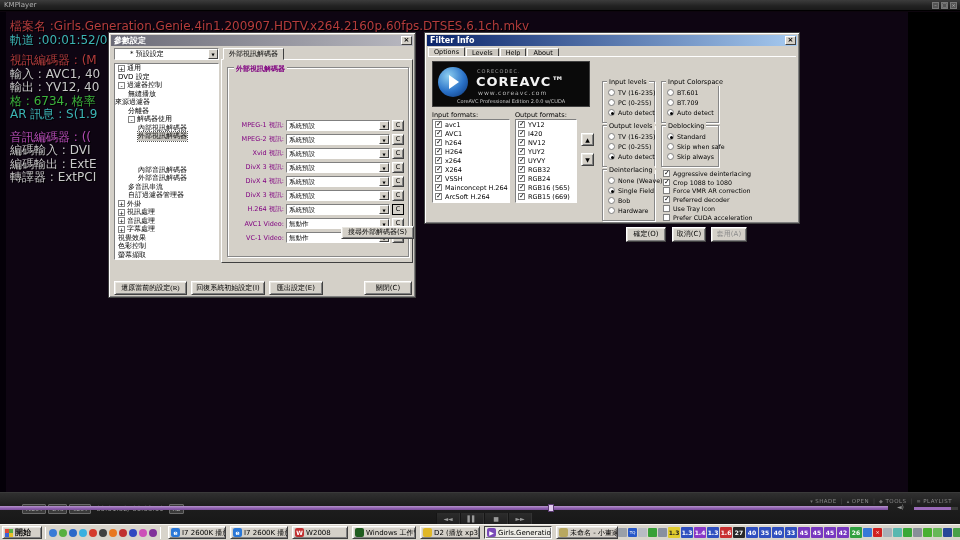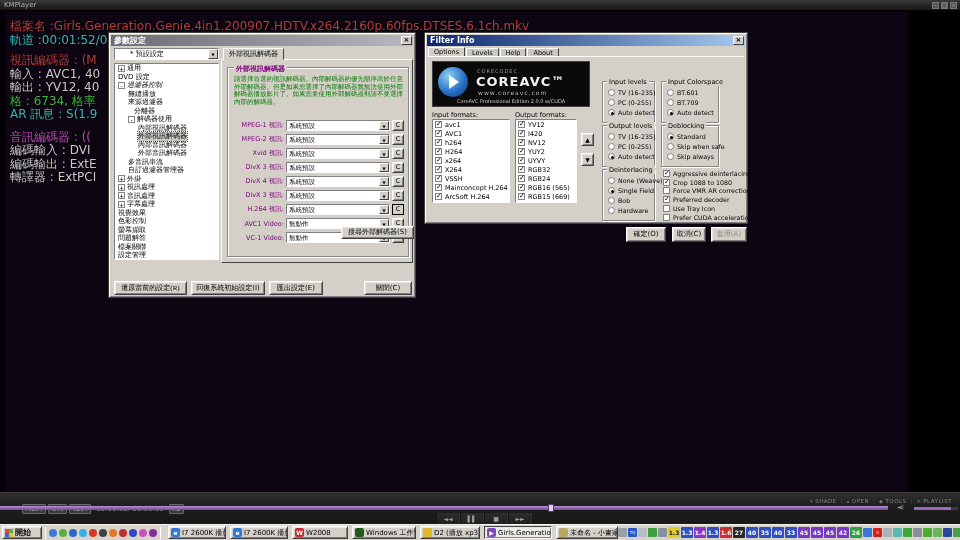--- a/index.html
+++ b/index.html
@@ -61,21 +61,21 @@
   .dec-row{display:flex;align-items:center;height:11px;margin-bottom:3px;}
   .dec-label{width:52px;text-align:right;font-size:6.5px;color:#800080;margin-right:2px;white-space:nowrap;}
   .dec-combo{position:relative;width:104px;height:11px;background:#fff;border:1px solid;border-color:#808080 #fff #fff #808080;}
   .dec-val{position:absolute;left:2px;top:1px;font-size:6.5px;color:#000;}
   .dec-c{width:12px;height:11px;margin-left:2px;font-size:6.5px;line-height:9px;}
   .dec-c.focus{border:1px solid #000;box-shadow:none;}
   #search-btn{position:absolute;left:113px;top:158px;width:73px;height:13px;line-height:11px;}
   .setbtn{position:absolute;top:248px;height:14px;line-height:12px;}
 
   
-  #dlg-filter{left:424px;top:32px;width:324px;height:192px;z-index:20;}
+  #dlg-filter{left:424px;top:32px;width:376px;height:192px;z-index:20;}
   #ftabs{position:absolute;left:3px;top:14px;display:flex;}
   .ftab{height:10px;padding:0 5px;font-size:6.5px;line-height:9px;color:#000;
     background:#d4d0c8;border:1px solid;border-color:#fff #404040 #d4d0c8 #fff;margin-right:1px;}
   .ftab.off{border-bottom:1px solid #404040;height:9px;margin-top:1px;background:#ccc8c0;}
   #fbody{position:absolute;left:3px;top:23px;right:3px;bottom:3px;border-top:1px solid #fff;}
   #corelogo{position:absolute;left:4px;top:4px;width:158px;height:46px;background:#0a0a0a;border:1px solid #404040;}
   #corelogo .ball{position:absolute;left:5px;top:5px;width:30px;height:30px;border-radius:50%;
     background:radial-gradient(circle at 35% 30%,#8ecff0,#2a72c8 55%,#0a3070);}
   #corelogo .ball:after{content:"";position:absolute;left:11px;top:8px;border-left:10px solid #fff;
     border-top:7px solid transparent;border-bottom:7px solid transparent;}
@@ -184,42 +184,42 @@
     <div id="tree" class="sunken">
         <div class="tree-item" style="padding-left: 3px;">
           <div class="tree-box" style="display: inline-block;">+</div>
           <div style="display: inline-block;">通用</div>
         </div>
         <div class="tree-item" style="padding-left: 3px;">
           <div style="display: inline-block;">DVD 設定</div>
         </div>
         <div class="tree-item" style="padding-left: 3px;">
           <div class="tree-box" style="display: inline-block;">-</div>
-          <div style="display: inline-block; font-style: italic;">過濾器控制</div>
+          <div style="display: inline-block;">過濾器控制</div>
         </div>
         <div class="tree-item" style="padding-left: 13px;">
           <div style="display: inline-block;">無縫播放</div>
         </div>
+        <div class="tree-item" style="">
+          <div style="display: inline-block;">來源過濾器</div>
+        </div>
         <div class="tree-item" style="padding-left: 13px;">
-          <div style="display: inline-block;">來源過濾器</div>
-        </div>
-        <div class="tree-item" style="padding-left: 19px;">
           <div style="display: inline-block;">分離器</div>
         </div>
         <div class="tree-item" style="padding-left: 13px;">
           <div class="tree-box" style="display: inline-block;">-</div>
           <div style="display: inline-block;">解碼器使用</div>
         </div>
         <div class="tree-item" style="padding-left: 23px;">
           <div style="display: inline-block;">內部視訊解碼器</div>
         </div>
         <div class="tree-item" style="padding-left: 23px;">
           <div class="tree-sel" style="display: inline-block;">外部視訊解碼器</div>
         </div>
-        <div class="tree-item" style="padding-left: 23px;">
+        <div class="tree-item" style="padding-left: 23px; margin-top: 25px;">
           <div style="display: inline-block;">內部音訊解碼器</div>
         </div>
         <div class="tree-item" style="padding-left: 23px;">
           <div style="display: inline-block;">外部音訊解碼器</div>
         </div>
         <div class="tree-item" style="padding-left: 13px;">
           <div style="display: inline-block;">多音訊串流</div>
         </div>
         <div class="tree-item" style="padding-left: 13px; text-align: right;">
           <div style="display: inline-block;">自訂過濾器管理器</div>
@@ -255,21 +255,20 @@
         <div class="tree-item" style="padding-left: 3px;">
           <div style="display: inline-block;">檔案關聯</div>
         </div>
         <div class="tree-item" style="padding-left: 3px;">
           <div style="display: inline-block;">設定管理</div>
         </div>
       </div>
     <div id="set-panel">
       <div id="set-group" class="etched">
         <span id="set-group-title">外部視訊解碼器</span>
-        <div id="set-desc">請選擇首選的視訊解碼器。內部解碼器的優先順序高於任意外部解碼器。但是如果您選擇了內部解碼器就無法使用外部解碼器播放影片了。如果您要使用外部解碼器則請不要選擇內部的解碼器。</div>
         <div id="decrows">
             <div class="dec-row">
               <div class="dec-label">MPEG-1 視訊:</div>
               <div class="dec-combo">
                 <div class="dec-val">系統預設</div>
                 <div class="combo-btn" style="position: absolute; right: 0px; top: 0px; bottom: 0px; width: 10px; font-size: 4px; line-height: 9px; text-align: center;">▼</div>
               </div>
               <div class="dec-c btn">C</div>
             </div>
             <div class="dec-row">

